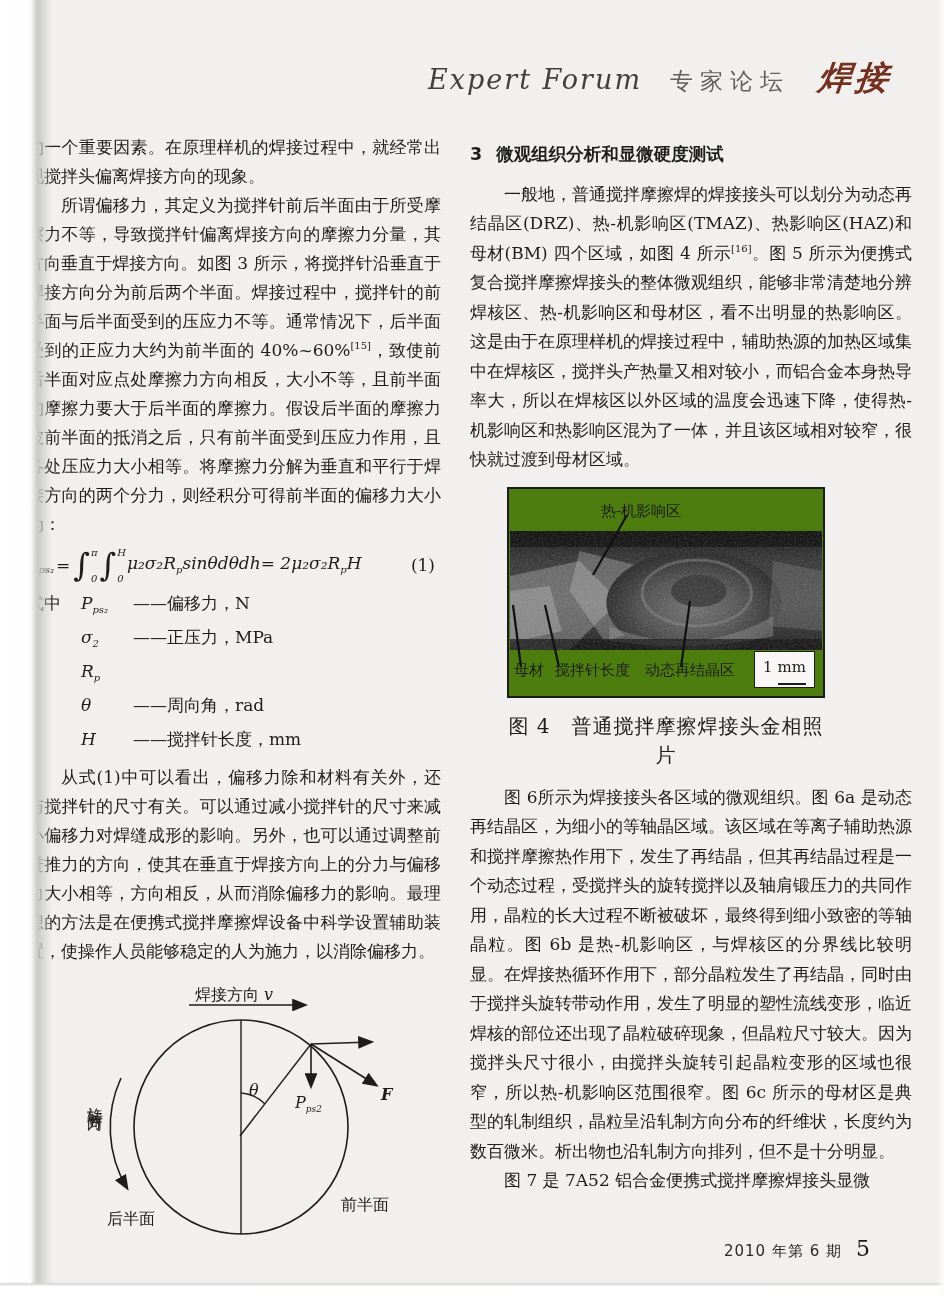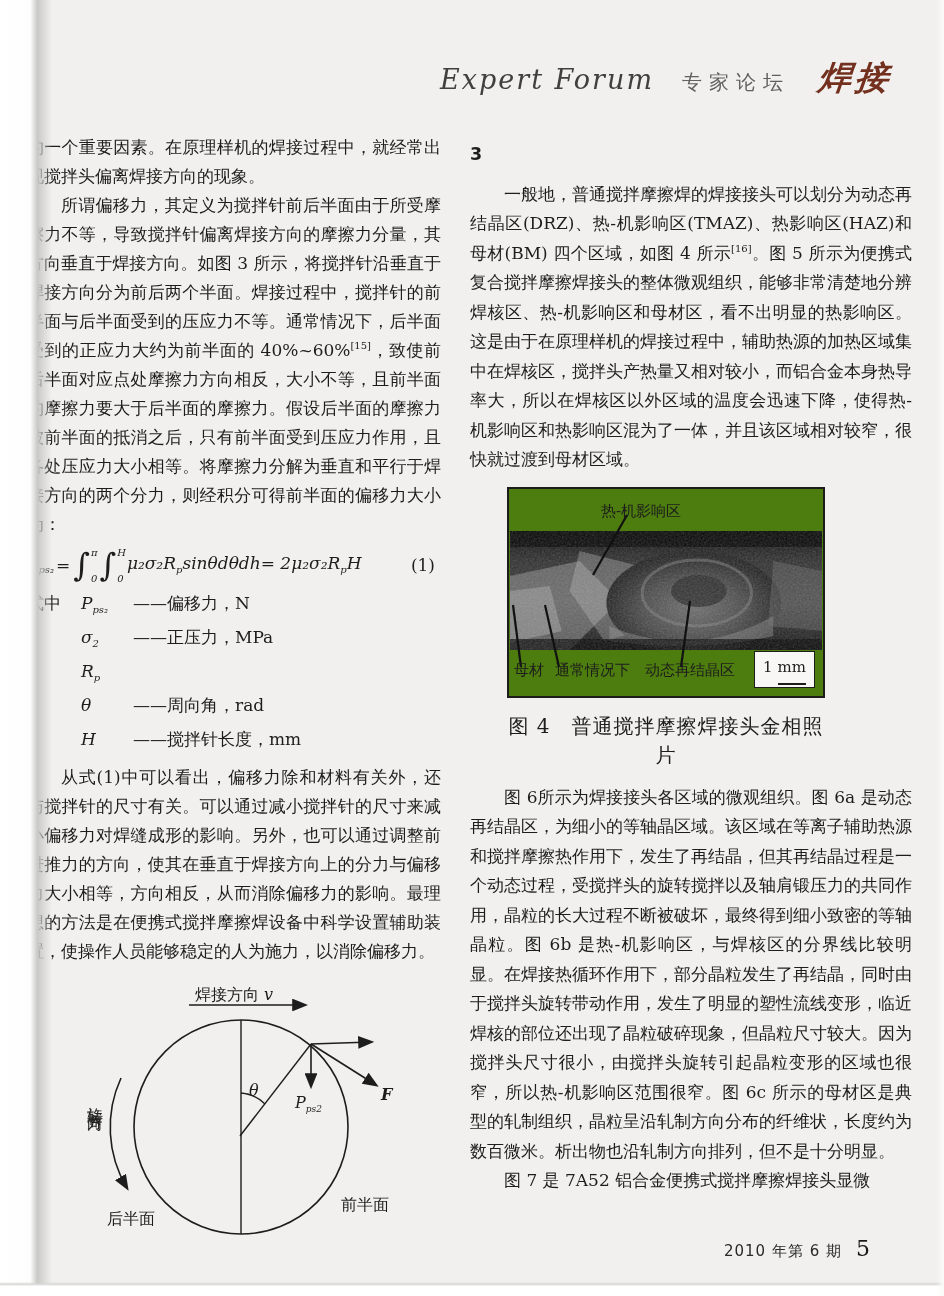--- a/index.html
+++ b/index.html
@@ -30,21 +30,21 @@
   .header {
     position:absolute; top:56px; right:52px;
     display:flex; align-items:baseline; gap:28px;
   }
   .forum-en {
     font-style:italic; font-size:27px; color:#404040;
     letter-spacing:2px; font-family:"DejaVu Serif","Liberation Serif",serif;
   }
   .forum-cn {
     font-family:"DejaVu Sans","Liberation Sans",sans-serif;
-    font-size:20px; color:#606060; letter-spacing:7px;
+    font-size:23px; color:#606060; letter-spacing:7px;
   }
   .brand {
     font-size:33px; font-weight:bold; font-style:italic; color:#73301e;
     transform:skewX(-6deg); letter-spacing:4px;
   }
 
   
   .col { position:absolute; text-align:justify; word-break:break-all; }
   .col-left  { left:27px;  top:133px; width:414px; font-size:17px; line-height:29px; }
   .col-right { left:470px; top:140px; width:442px; font-size:17px; line-height:29.5px; }
@@ -228,20 +228,21 @@
       <div class="fig3-label lab-theta">θ</div>
       <div class="fig3-label lab-pps2"><span>P</span><sub>ps2</sub></div>
       <div class="fig3-label lab-f">F</div>
     </div>
 
   </div>
 
   <div class="col col-right">
     <h3 class="section-heading">
         <span>3</span>
+        <span>微观组织分析和显微硬度测试</span>
       </h3>
     <p class="para indent"><span>一般地，普通搅拌摩擦焊的焊接接头可以划分为动态再结晶区(DRZ)、热-机影响区(TMAZ)、热影响区(HAZ)和母材(BM) 四个区域，如图 4 所示</span><sup class="ref">[16]</sup><span>。图 5 所示为便携式复合搅拌摩擦焊接头的整体微观组织，能够非常清楚地分辨焊核区、热-机影响区和母材区，看不出明显的热影响区。这是由于在原理样机的焊接过程中，辅助热源的加热区域集中在焊核区，搅拌头产热量又相对较小，而铝合金本身热导率大，所以在焊核区以外区域的温度会迅速下降，使得热-机影响区和热影响区混为了一体，并且该区域相对较窄，很快就过渡到母材区域。</span></p>
 
     <div class="fig4">
       <div class="fig4-frame">
 
         <div class="fig4-photo">
           <svg viewBox="0 0 314 119" preserveAspectRatio="none">
             <defs>
               <filter id="grain" x="0" y="0" width="100%" height="100%">
@@ -287,21 +288,21 @@
         </div>
 
         <svg class="fig4-lines" viewBox="0 0 314 207">
           <line x1="118" y1="26" x2="84" y2="86" stroke="#111" stroke-width="2.2"></line>
           <line x1="12" y1="178" x2="4" y2="116" stroke="#111" stroke-width="2.2"></line>
           <line x1="50" y1="178" x2="36" y2="116" stroke="#111" stroke-width="2.2"></line>
           <line x1="172" y1="178" x2="181" y2="112" stroke="#111" stroke-width="2.2"></line>
         </svg>
         <div class="fig4-label lab-tmaz">热-机影响区</div>
         <div class="fig4-label lab-bm">母材</div>
-        <div class="fig4-label lab-haz">通常情况下</div>
+        <div class="fig4-label lab-haz">搅拌针长度</div>
         <div class="fig4-label lab-drz">动态再结晶区</div>
         <div class="scalebox">
             <span>1</span>
             <span class="unit">mm</span>
           </div>
       </div>
       <div class="fig-caption">图 4　普通搅拌摩擦焊接头金相照片</div>
     </div>
 
     <p class="para indent" style="margin-top:12px;">图 6所示为焊接接头各区域的微观组织。图 6a 是动态再结晶区，为细小的等轴晶区域。该区域在等离子辅助热源和搅拌摩擦热作用下，发生了再结晶，但其再结晶过程是一个动态过程，受搅拌头的旋转搅拌以及轴肩锻压力的共同作用，晶粒的长大过程不断被破坏，最终得到细小致密的等轴晶粒。图 6b 是热-机影响区，与焊核区的分界线比较明显。在焊接热循环作用下，部分晶粒发生了再结晶，同时由于搅拌头旋转带动作用，发生了明显的塑性流线变形，临近焊核的部位还出现了晶粒破碎现象，但晶粒尺寸较大。因为搅拌头尺寸很小，由搅拌头旋转引起晶粒变形的区域也很窄，所以热-机影响区范围很窄。图 6c 所示的母材区是典型的轧制组织，晶粒呈沿轧制方向分布的纤维状，长度约为数百微米。析出物也沿轧制方向排列，但不是十分明显。</p>

